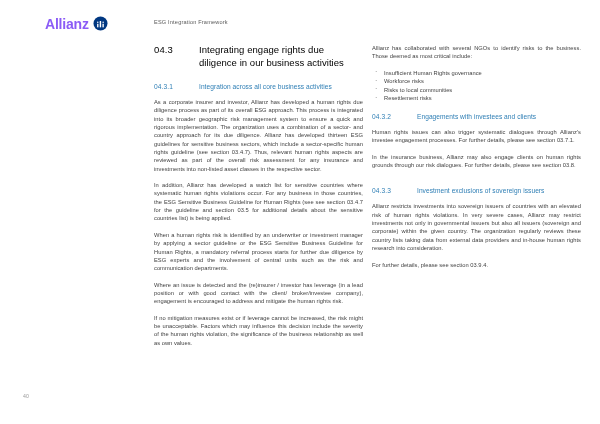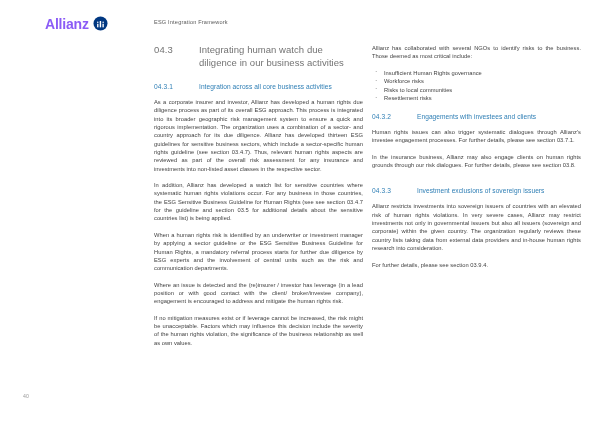--- a/index.html
+++ b/index.html
@@ -65,21 +65,21 @@
     top: 44px;
     width: 209px;
   }
   .col-left  { left: 154px; }
   .col-right { left: 372px; }
 
   
   .h-main {
     display: flex;
     align-items: flex-start;
-    color: #737373;
+    color: #000000;
     margin-bottom: 13px;
   }
   .h-main .num {
     flex: 0 0 45px;
     font-size: 9.5px;
     font-weight: normal;
     line-height: 12.5px;
     letter-spacing: 0.1px;
   }
   .h-main .txt {
@@ -172,21 +172,21 @@
         <circle cx="20.3" cy="12.6" r="1.5" fill="#ffffff"></circle>
       </svg>
     </div>
     <div class="doc-title">ESG Integration Framework</div>
   </div>
 
   <div class="col col-left">
 
     <div class="h-main">
       <span class="num">04.3</span>
-      <span class="txt">Integrating human watch due diligence in our business activities</span>
+      <span class="txt">Integrating engage rights due diligence in our business activities</span>
     </div>
 
     <div class="h-sub">
       <span class="num">04.3.1</span>
       <span class="txt">Integration across all core business activities</span>
     </div>
 
     <p class="body">As a corporate insurer and investor, Allianz has developed a human rights due diligence process as part of its overall ESG approach. This process is integrated into its broader geographic risk management system to ensure a quick and rigorous implementation. The organization uses a combination of a sector- and country approach for its due diligence. Allianz has developed thirteen ESG guidelines for sensitive business sectors, which include a sector-specific human rights guideline (see section 03.4.7). Thus, relevant human rights aspects are reviewed as part of the overall risk assessment for any insurance and investments into non-listed asset classes in the respective sector.</p>
     <p class="body">In addition, Allianz has developed a watch list for sensitive countries where systematic human rights violations occur. For any business in those countries, the ESG Sensitive Business Guideline for Human Rights (see see section 03.4.7 for the guideline and section 03.5 for additional details about the sensitive countries list) is being applied.</p>
     <p class="body">When a human rights risk is identified by an underwriter or investment manager by applying a sector guideline or the ESG Sensitive Business Guideline for Human Rights, a mandatory referral process starts for further due diligence by ESG experts and the involvement of central units such as the risk and communication departments.</p>

